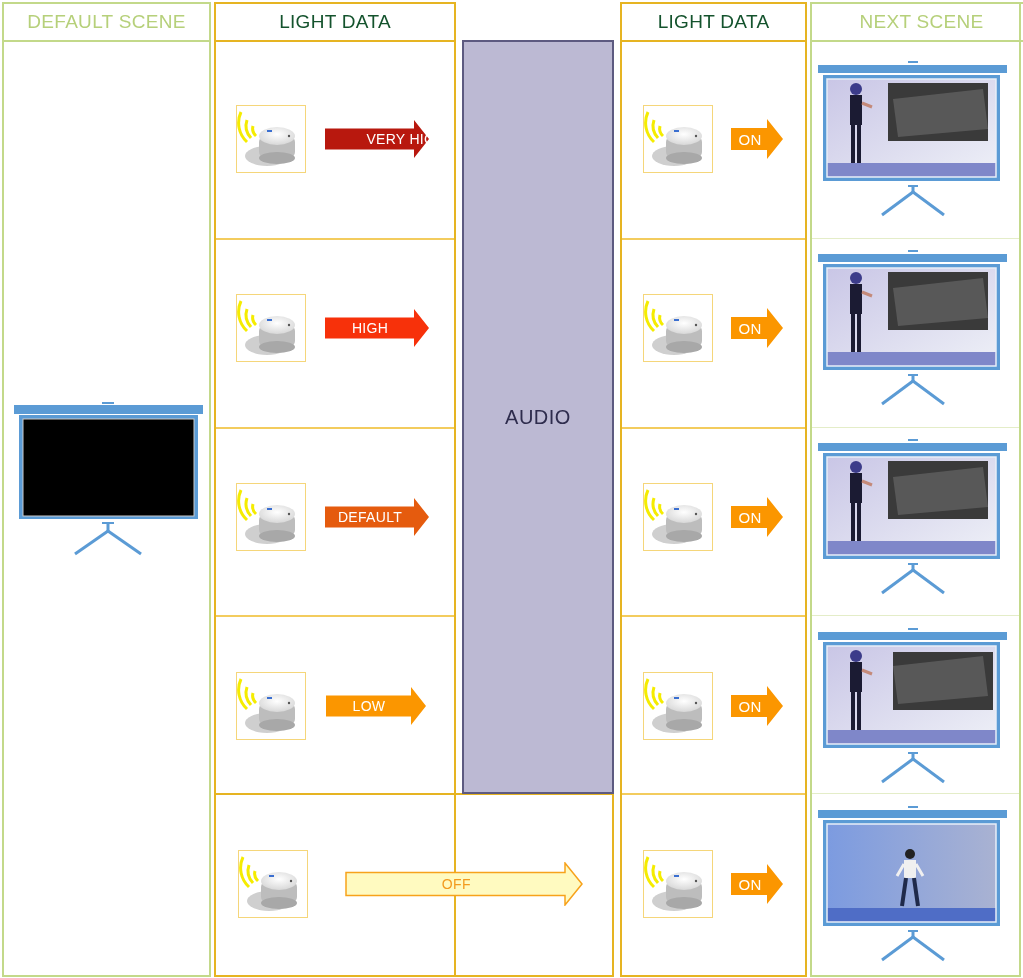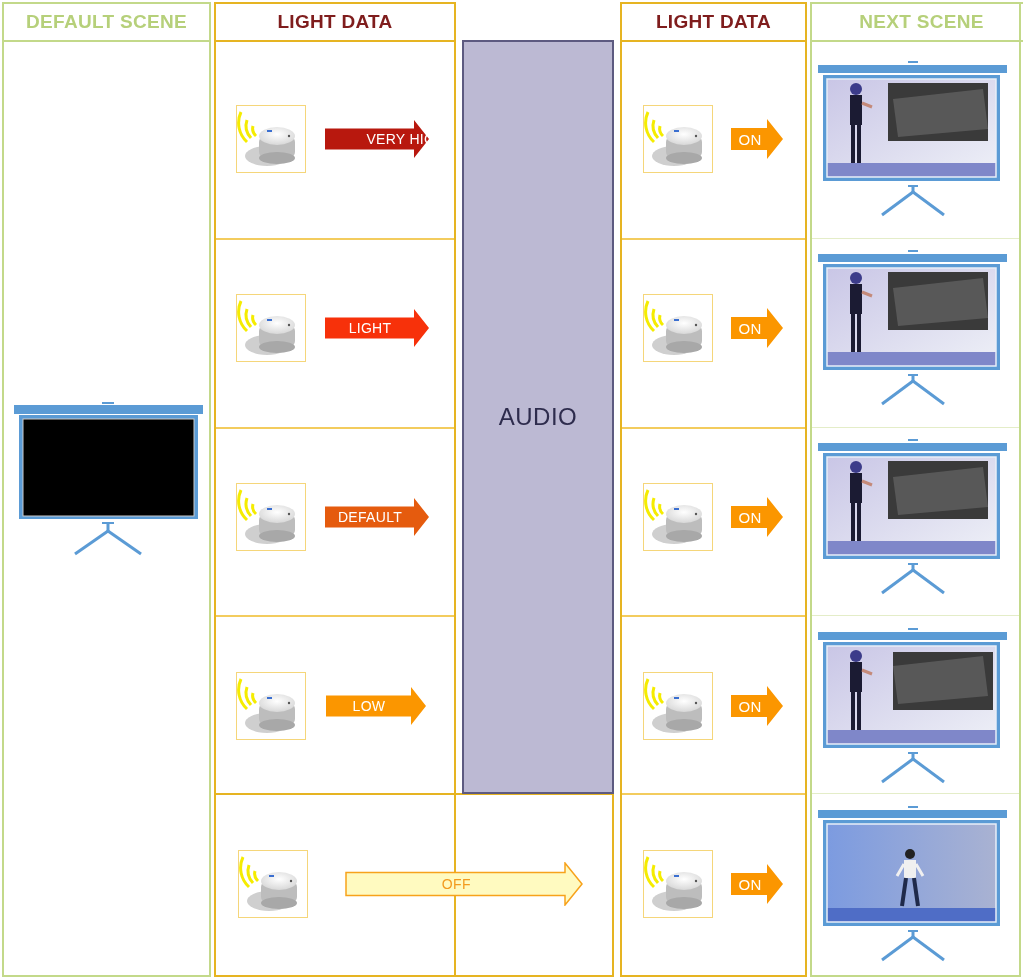--- a/index.html
+++ b/index.html
@@ -1,28 +1,28 @@
 <!DOCTYPE html>
 <html><head>
 <meta charset="utf-8">
 <style>
   html, body { margin:0; padding:0; background:#ffffff; }
   body { width:1023px; height:978px; position:relative; overflow:hidden; font-family:"Liberation Sans", sans-serif; }
   .abs { position:absolute; box-sizing:border-box; }
   .green-border { border:2px solid #c3d98a; }
   .gold-border { border:2px solid #e6b422; }
-  .hdr { display:flex; align-items:center; justify-content:center; font-size:19px; letter-spacing:0.3px;font-weight:bold; }
+  .hdr { display:flex; align-items:center; justify-content:center; font-size:19px; letter-spacing:0.3px; }
   .hdr-green { color:#b6d07a; }
-  .hdr-gold { color:#7f1d1d;text-align:center; }
+  .hdr-gold { color:#14532d;text-align:center; }
   .cell-line-gold { position:absolute; height:2px; background:#f3cc5e; }
   .cell-line-green { position:absolute; height:1px; background:#e4edc8; }
   .sensor { position:absolute; width:70px; height:68px; border:1.5px solid #f5d67a; background:#ffffff; box-sizing:border-box; overflow:hidden; }
   .arrow { position:absolute; }
   .arrow-label { position:absolute; display:flex; align-items:center; justify-content:center; color:#ffffff; font-size:14px; letter-spacing:0.3px; }
-  .audio { position:absolute; background:#bcb9d3; border:2px solid #5d5a80; display:flex; align-items:center; justify-content:center; color:#2e2c4d; font-size:24px; letter-spacing:0.5px; box-sizing:border-box; }
+  .audio { position:absolute; background:#bcb9d3; border:2px solid #5d5a80; display:flex; align-items:center; justify-content:center; color:#2e2c4d; font-size:20px; letter-spacing:0.5px; box-sizing:border-box; }
 </style>
 </head>
 <body>
 
 <div class="abs green-border" style="left:2px;top:2px;width:209px;height:975px;"></div>
 <div class="abs green-border hdr hdr-green" style="left:2px;top:2px;width:209px;height:40px;">
     <span>DEFAULT SCENE</span>
   </div>
 
 <div class="abs gold-border" style="left:214px;top:2px;width:242px;height:975px;"></div>
@@ -148,21 +148,21 @@
     <path d="M10 14 A 18 18 0 0 0 14 32" stroke="#f5ec00" stroke-width="3" fill="none"></path>
     <path d="M16 20 A 10 10 0 0 0 19 30" stroke="#f5ec00" stroke-width="3" fill="none"></path>
     <rect x="22" y="30" width="36" height="22" rx="6" fill="#bdbdbd"></rect>
     <ellipse cx="40" cy="30" rx="18" ry="9" fill="url(#sg)"></ellipse>
     <ellipse cx="40" cy="52" rx="18" ry="6" fill="#a8a8a8"></ellipse>
     <rect x="30" y="24" width="5" height="2" fill="#3b6fd0"></rect>
     <circle cx="52" cy="30" r="1.2" fill="#555"></circle>
   </svg></div>
     <div class="arrow" style="left: 324px; top: 308px;"><svg width="106" height="40" viewBox="0 0 106 40">
     <path d="M1 9.5 L 90 9.5 L 90 1 L 105 20 L 90 39 L 90 30.5 L 1 30.5 Z" fill="#f7310a"></path>
-  </svg><div class="arrow-label" style="left: 0px; top: 0px; width: 92px; height: 40px;">LIGHT</div></div>
+  </svg><div class="arrow-label" style="left: 0px; top: 0px; width: 92px; height: 40px;">HIGH</div></div>
     <div class="sensor" style="left: 643px; top: 294px;"><svg width="68" height="66" viewBox="0 0 68 66">
     <defs>
           <radialGradient id="sg" cx="50%" cy="40%" r="60%">
             <stop offset="0" stop-color="#ffffff"></stop>
             <stop offset="1" stop-color="#d8d8d8"></stop>
           </radialGradient>
         </defs>
     <ellipse cx="30" cy="50" rx="22" ry="10" fill="#cfcfcf"></ellipse>
     <path d="M4 6 A 26 26 0 0 0 10 36" stroke="#f5ec00" stroke-width="3" fill="none"></path>
     <path d="M10 14 A 18 18 0 0 0 14 32" stroke="#f5ec00" stroke-width="3" fill="none"></path>

